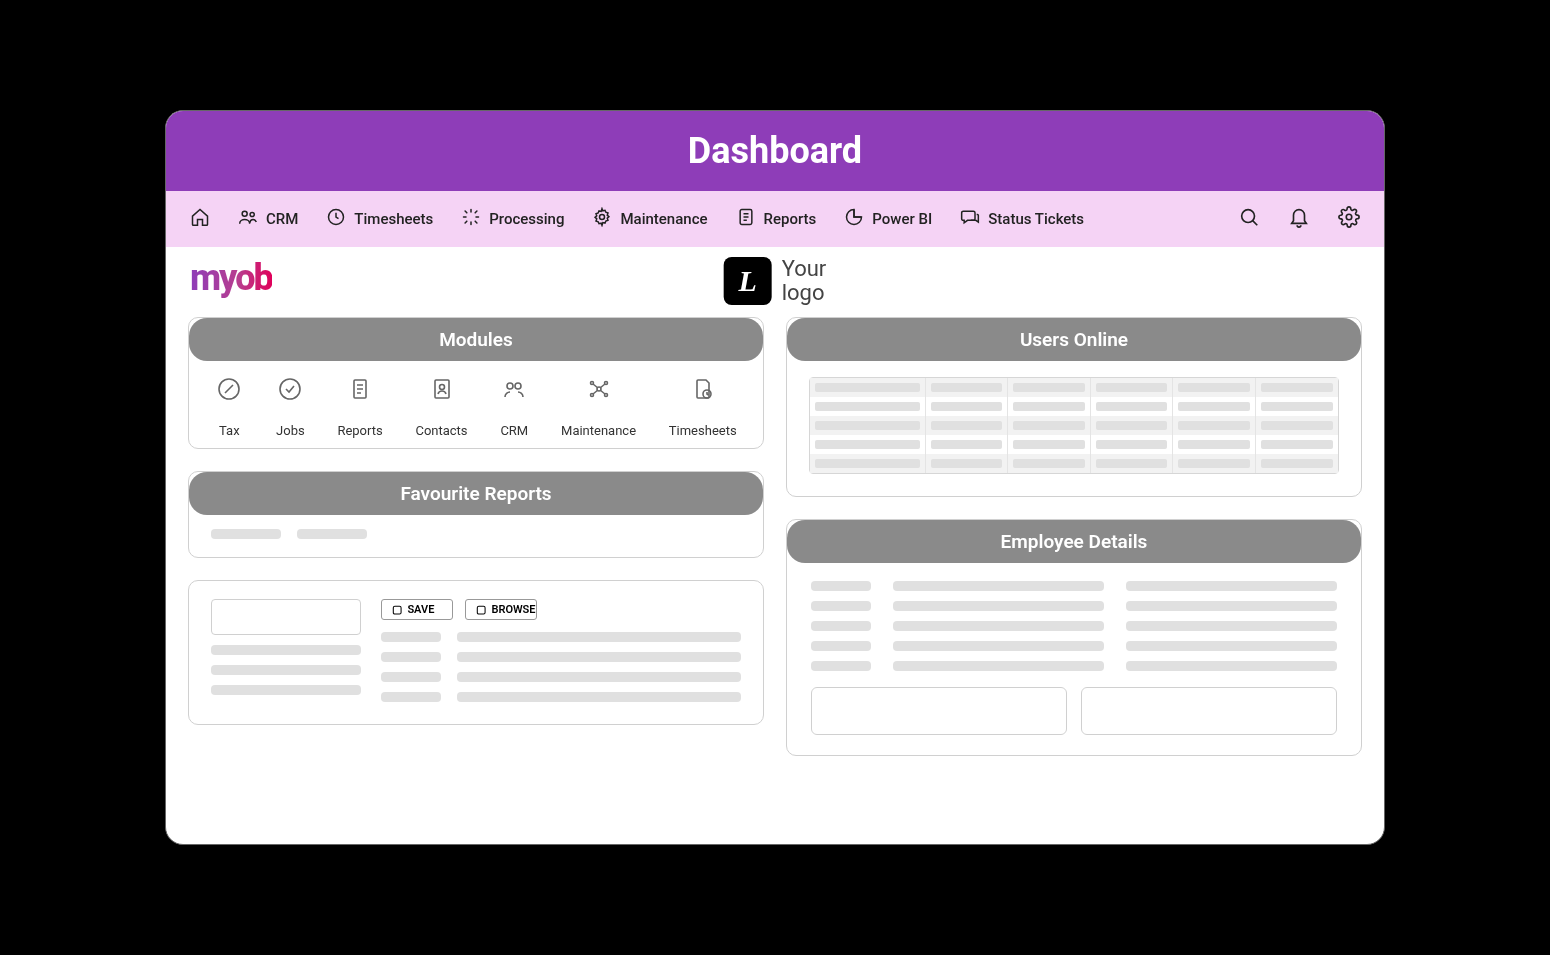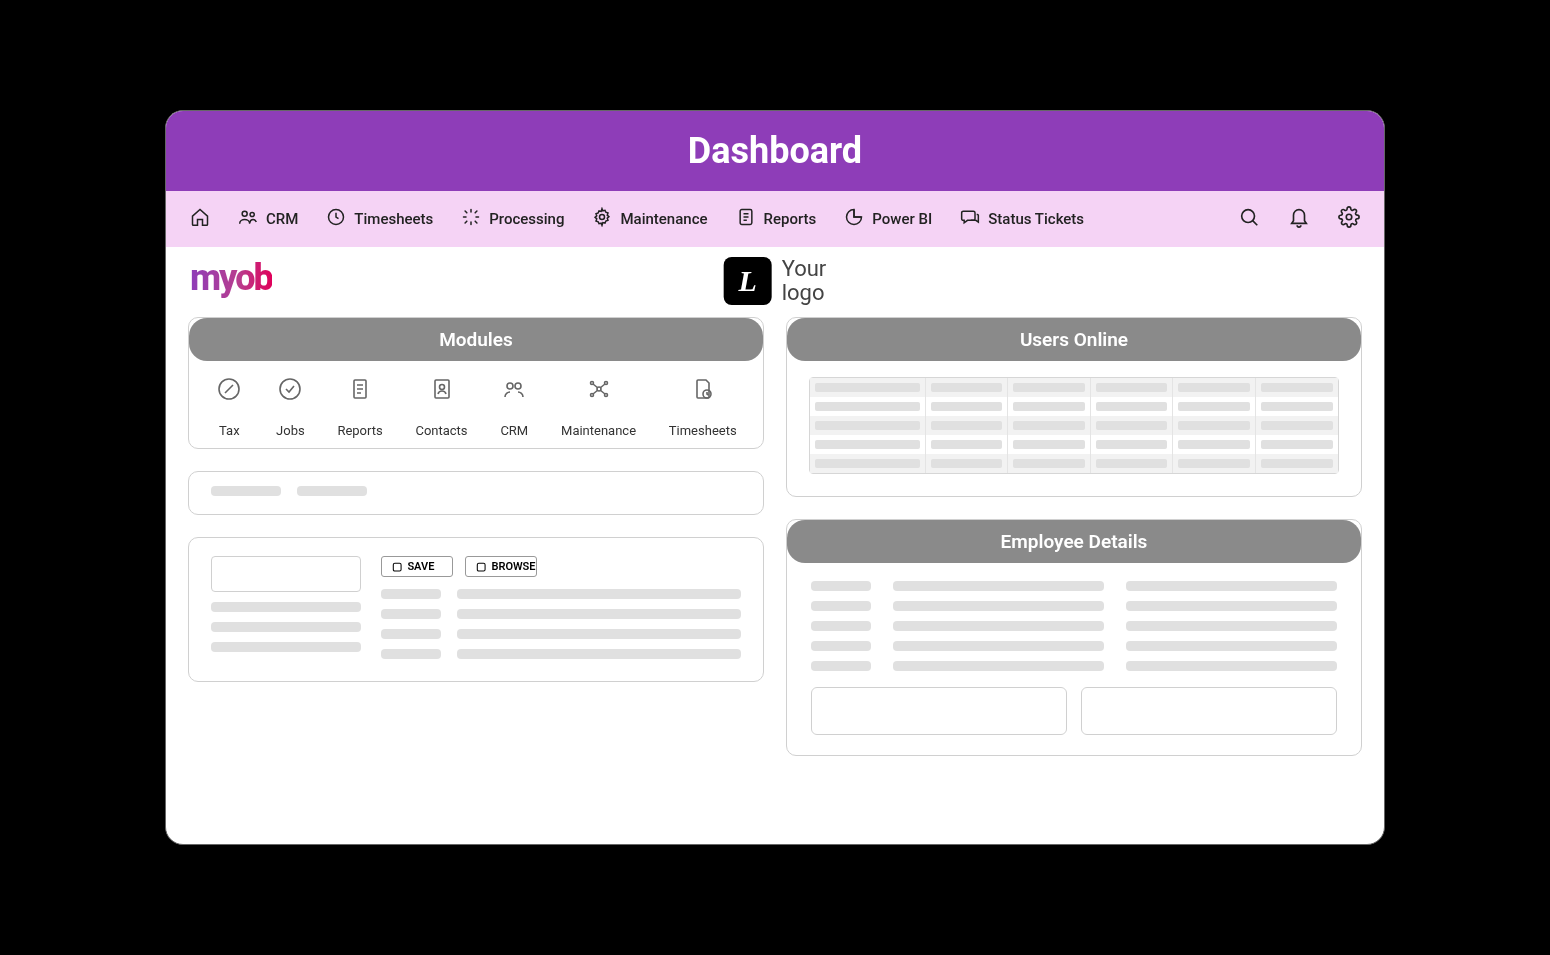--- a/index.html
+++ b/index.html
@@ -222,20 +222,21 @@
                   <circle cx="16" cy="17" r="4"></circle>
                   <path d="M16 15v2l1.5 1"></path>
                 </svg>
               </span>
             <span>Timesheets</span>
           </div>
         </div>
       </div>
 
       <div class="card">
+        <div class="card-h">Favourite Reports</div>
         <div class="fav-row">
           <div class="skel" style="width:70px"></div>
           <div class="skel" style="width:70px"></div>
         </div>
       </div>
 
       <div class="card">
         <div class="io">
           <div class="io-left">
             <div class="pbox"></div>

